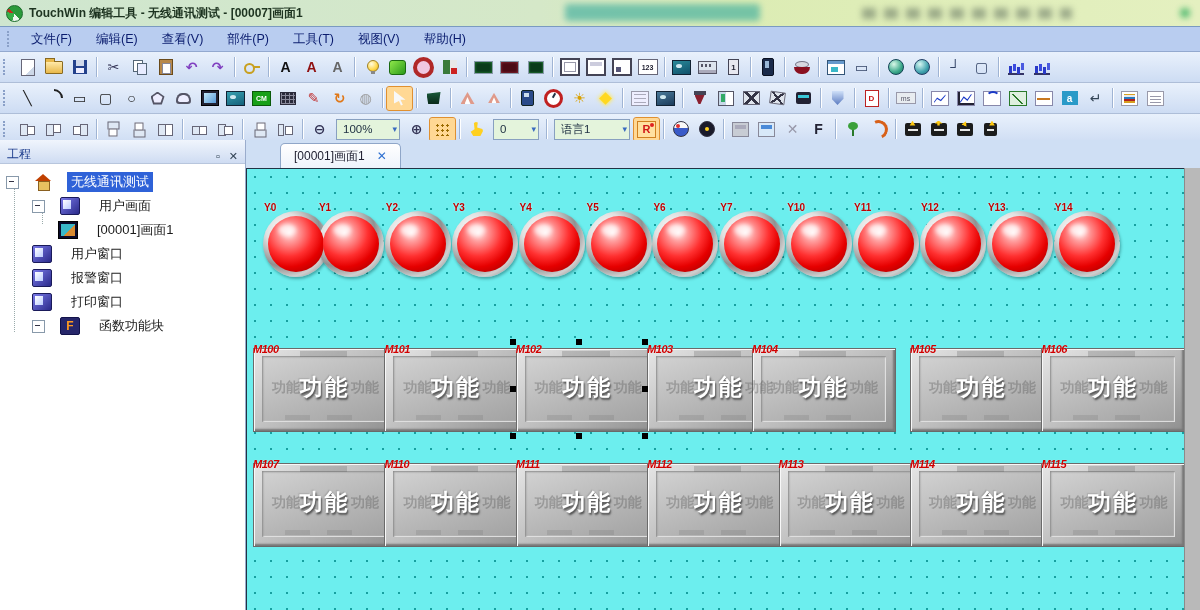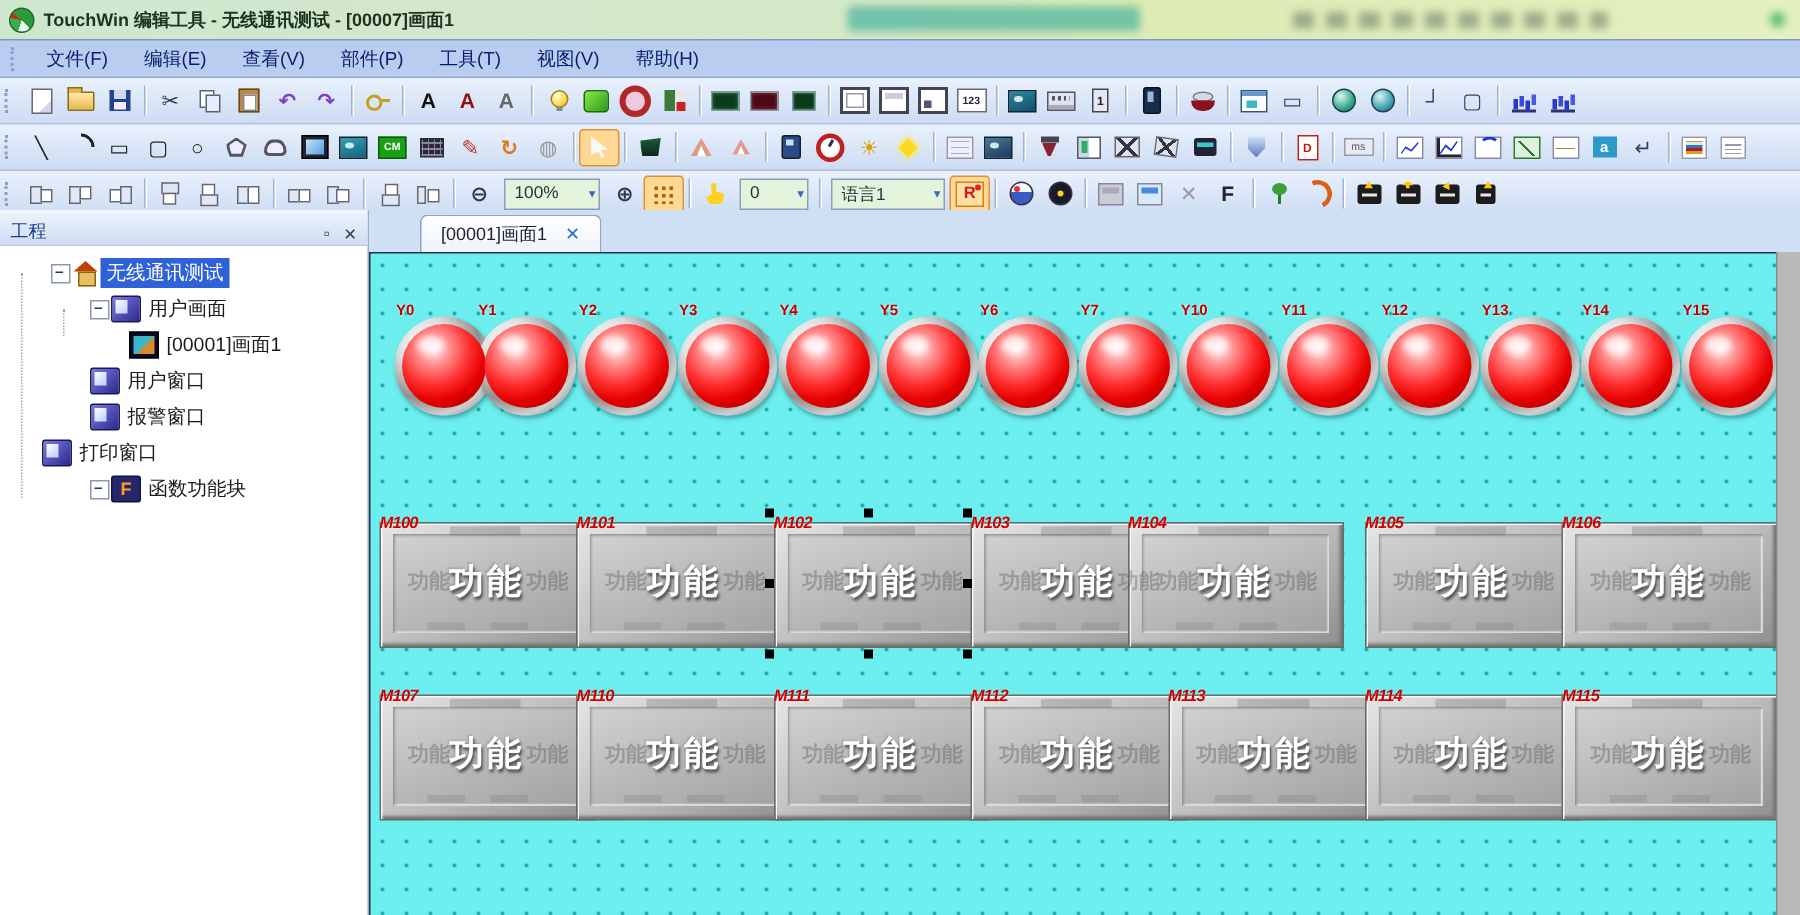--- a/index.html
+++ b/index.html
@@ -170,21 +170,21 @@
   .k3::before{transform:rotate(25deg);} .k4{width:13px;}
   
   #main{position:absolute;left:0;top:140px;right:0;bottom:0;}
   #panel{position:absolute;left:0;top:0;width:245px;bottom:0;background:#fff;border-right:1px solid #9aaccc;}
   .phead{height:23px;background:linear-gradient(180deg,#f0f5fd,#cfdcf2);border-bottom:1px solid #b8c6dd;
     display:flex;align-items:flex-end;padding:0 7px;color:#1c3c8c;font-size:12px;}
   .phbtns{margin-left:auto;display:flex;gap:9px;color:#345;font-size:11px;}
   .phbtn{cursor:default;}
   #tree{position:relative;padding-top:6px;}
   .vline{position:absolute;border-left:1px dotted #9aa;width:0;}
-  .trow{height:24px;display:flex;align-items:center;font-size:13px;color:#1a1a1a;gap:1px;margin-left:28px;}
+  .trow{height:24px;display:flex;align-items:center;font-size:13px;color:#1a1a1a;gap:15px;}
   .exp{width:11px;height:11px;border:1px solid #8899aa;background:#fff;position:relative;flex:none;}
   .exp::after{content:"";position:absolute;left:2px;top:4px;width:5px;height:1px;background:#334;}
   .tico{width:18px;height:16px;position:relative;flex:none;display:flex;align-items:center;justify-content:center;}
   .homeic::before{content:"";position:absolute;top:0;left:1px;border-left:8px solid transparent;border-right:8px solid transparent;border-bottom:7px solid #c04000;}
   .homeic::after{content:"";position:absolute;top:7px;left:4px;width:10px;height:8px;background:#e8c060;border:1px solid #8a6020;}
   .screenic{background:linear-gradient(135deg,#7a7ae8,#2a2a8a);border:1px solid #1a1a5a;border-radius:2px;}
   .screenic::after{content:"";position:absolute;left:2px;top:2px;width:8px;height:9px;background:linear-gradient(135deg,#fff,#bcf);}
   .pictic{background:#0a0a2a;border:1px solid #000;}
   .pictic::after{content:"";position:absolute;inset:2px;background:linear-gradient(135deg,#3ab8c8 55%,#d88a30 55%);}
   .fblockic{background:#26266a;border:1px solid #12124a;color:#ff9a20;font-size:12px;font-weight:bold;border-radius:2px;}
@@ -606,21 +606,21 @@
           <span class="tlabel">[00001]画面1</span>
         </div>
         <div class="trow" style="padding-left: 32px;">
           <span class="tico screenic"></span>
           <span class="tlabel">用户窗口</span>
         </div>
         <div class="trow" style="padding-left: 32px;">
           <span class="tico screenic"></span>
           <span class="tlabel">报警窗口</span>
         </div>
-        <div class="trow" style="">
+        <div class="trow" style="padding-left: 32px;">
           <span class="tico screenic"></span>
           <span class="tlabel">打印窗口</span>
         </div>
         <div class="trow" style="padding-left: 32px;">
           <span class="exp"></span>
           <span class="tico fblockic">F</span>
           <span class="tlabel">函数功能块</span>
         </div>
       </div>
   </div>
@@ -678,24 +678,20 @@
           <div class="lball"></div>
         </div>
         <div class="lamp" style="left: 739.9px; top: 33px;">
           <span class="llbl">Y13</span>
           <div class="lball"></div>
         </div>
         <div class="lamp" style="left: 806.8px; top: 33px;">
           <span class="llbl">Y14</span>
           <div class="lball"></div>
         </div>
-        <div class="lamp" style="left: 873.7px; top: 33px;">
-          <span class="llbl">Y15</span>
-          <div class="lball"></div>
-        </div>
         <div class="fbtn" style="left: 6px; top: 176px;">
           <span class="mlbl">M100</span>
           <div class="fbody">
             <div class="fface">
               <span class="fghost">功能</span>
               <span class="fghost r">功能</span>
               <span class="ftext">功能</span>
             </div>
           </div>
         </div>

